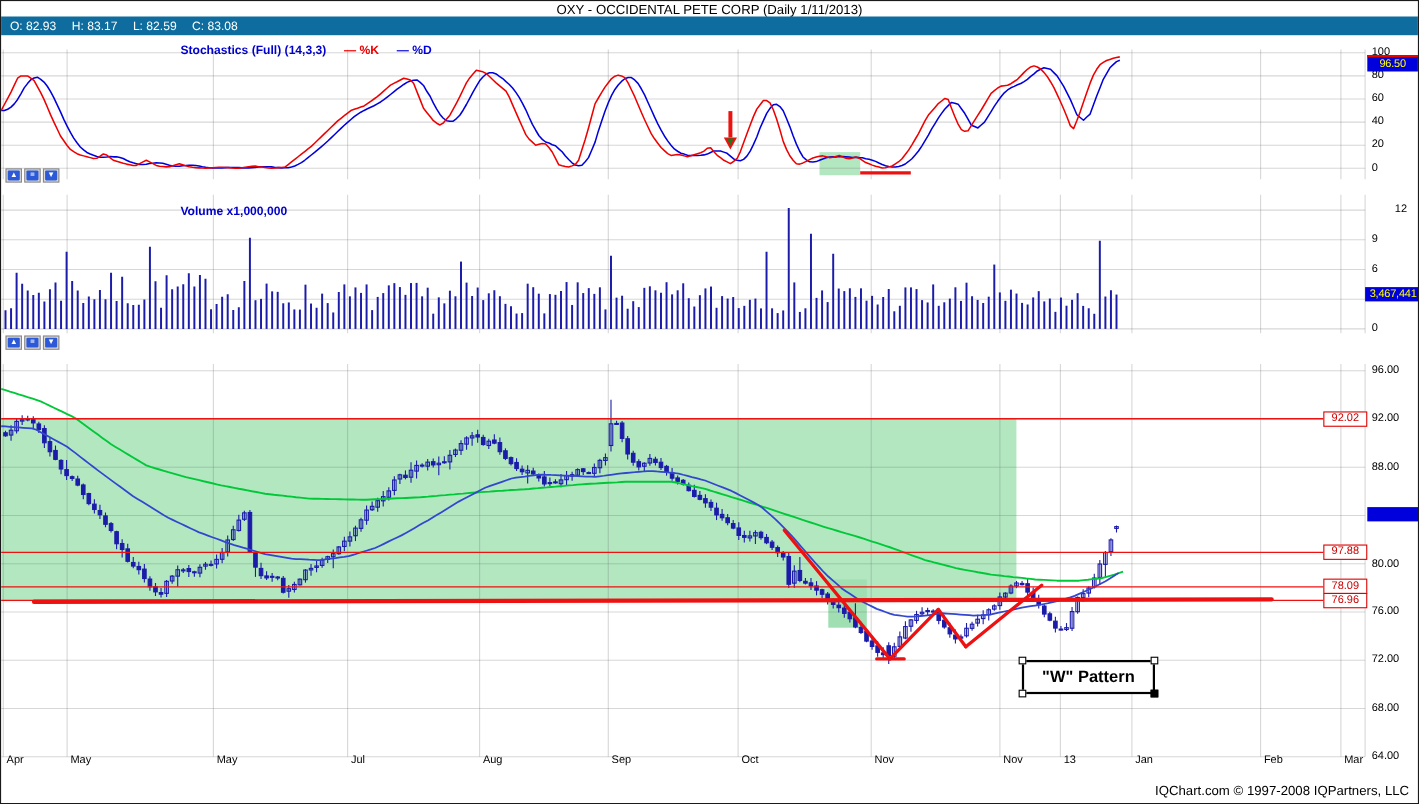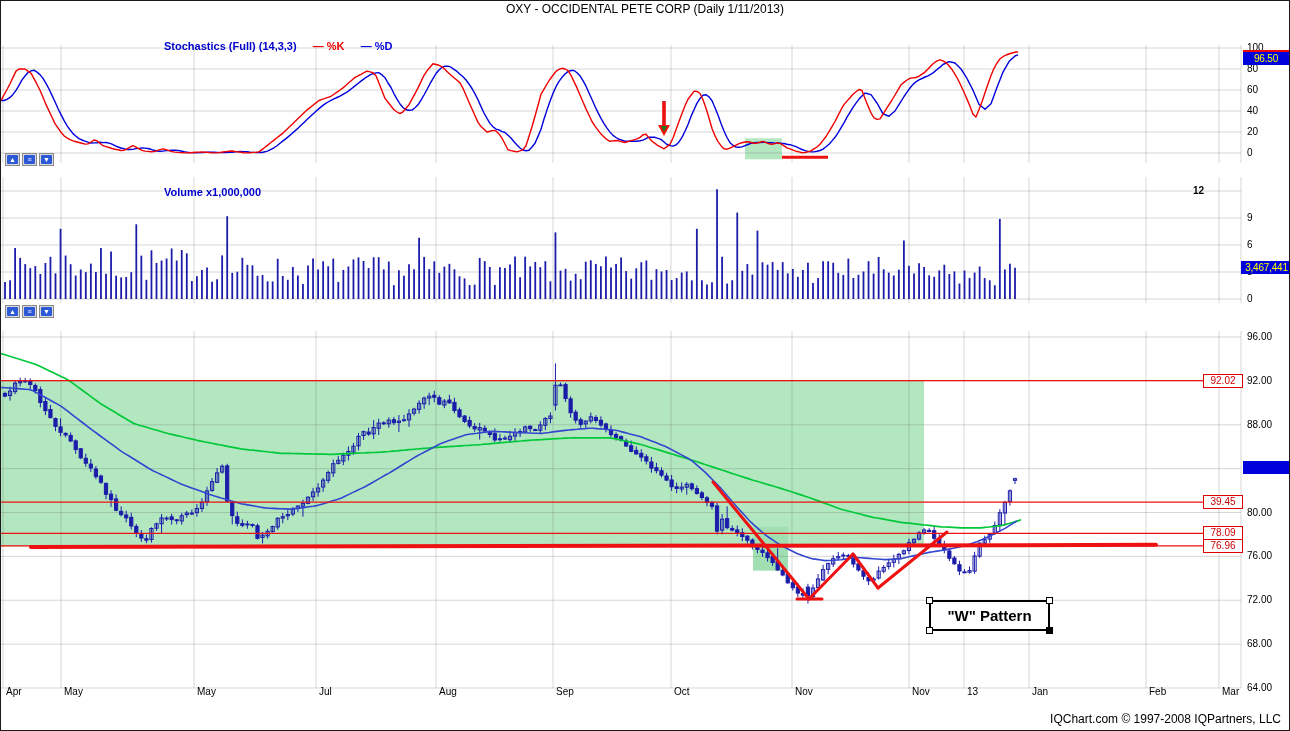--- a/index.html
+++ b/index.html
@@ -725,20 +725,26 @@
       <line x1="30" y1="546.0515625" x2="1155" y2="543.8578125" stroke="#ee1111" stroke-width="4" stroke-linecap="round"></line>
       <line x1="712" y1="481" x2="808" y2="598" stroke="#ee1111" stroke-width="3" stroke-linecap="round"></line>
       <line x1="796" y1="598" x2="821" y2="598" stroke="#ee1111" stroke-width="3" stroke-linecap="round"></line>
       <line x1="808" y1="598" x2="852" y2="553" stroke="#ee1111" stroke-width="3" stroke-linecap="round"></line>
       <line x1="852" y1="553" x2="877" y2="587" stroke="#ee1111" stroke-width="3" stroke-linecap="round"></line>
       <line x1="877" y1="587" x2="946" y2="531" stroke="#ee1111" stroke-width="3" stroke-linecap="round"></line>
     </svg>
 
   <div id="title" class="ovl">OXY - OCCIDENTAL PETE CORP (Daily 1/11/2013)</div>
 
+  <div id="ohlc-bar" class="ovl">
+    <span>O: 82.93</span>
+    <span>H: 83.17</span>
+    <span>L: 82.59</span>
+    <span>C: 83.08</span>
+  </div>
 
   <div id="stoch-legend" class="ovl legend">
     <span>Stochastics (Full) (14,3,3)</span>
     <span class="lg-gap"></span>
     <span class="lg-k">—</span>
     <span class="lg-k">%K</span>
     <span class="lg-gap"></span>
     <span class="lg-d">—</span>
     <span class="lg-d">%D</span>
   </div>
@@ -775,30 +781,30 @@
   <div id="annotation" class="ovl">"W" Pattern</div>
   <span class="handle" style="left:925px;top:596px;"></span>
   <span class="handle" style="left:1045px;top:596px;"></span>
   <span class="handle" style="left:925px;top:626px;"></span>
   <span class="handle filled" style="left:1045px;top:626px;"></span>
 
   <div id="footer" class="ovl">IQChart.com © 1997-2008 IQPartners, LLC</div>
 
   <div id="gen-labels">
       <div class="pline-label" style="left: 1202px; top: 373px;">92.02</div>
-      <div class="pline-label" style="left: 1202px; top: 494px;">39.45</div>
+      <div class="pline-label" style="left: 1202px; top: 494px;">97.88</div>
       <div class="pline-label" style="left: 1202px; top: 525px;">78.09</div>
       <div class="pline-label" style="left: 1202px; top: 538px;">76.96</div>
       <div class="ytick" style="left: 1246px; top: 41px;">100</div>
       <div class="ytick" style="left: 1246px; top: 62px;">80</div>
       <div class="ytick" style="left: 1246px; top: 83px;">60</div>
       <div class="ytick" style="left: 1246px; top: 104px;">40</div>
       <div class="ytick" style="left: 1246px; top: 125px;">20</div>
       <div class="ytick" style="left: 1246px; top: 146px;">0</div>
-      <div class="ytick" style="left: 1192px; top: 184px; font-weight: bold;">12</div>
+      <div class="ytick" style="left: 1267px; top: 184px;">12</div>
       <div class="ytick" style="left: 1246px; top: 211px;">9</div>
       <div class="ytick" style="left: 1246px; top: 238px;">6</div>
       <div class="ytick" style="left: 1246px; top: 265px;">3</div>
       <div class="ytick" style="left: 1246px; top: 292px;">0</div>
       <div class="ytick" style="left: 1246px; top: 330px;">96.00</div>
       <div class="ytick" style="left: 1246px; top: 374px;">92.00</div>
       <div class="ytick" style="left: 1246px; top: 418px;">88.00</div>
       <div class="ytick" style="left: 1246px; top: 462px;">49.65</div>
       <div class="ytick" style="left: 1246px; top: 506px;">80.00</div>
       <div class="ytick" style="left: 1246px; top: 549px;">76.00</div>

